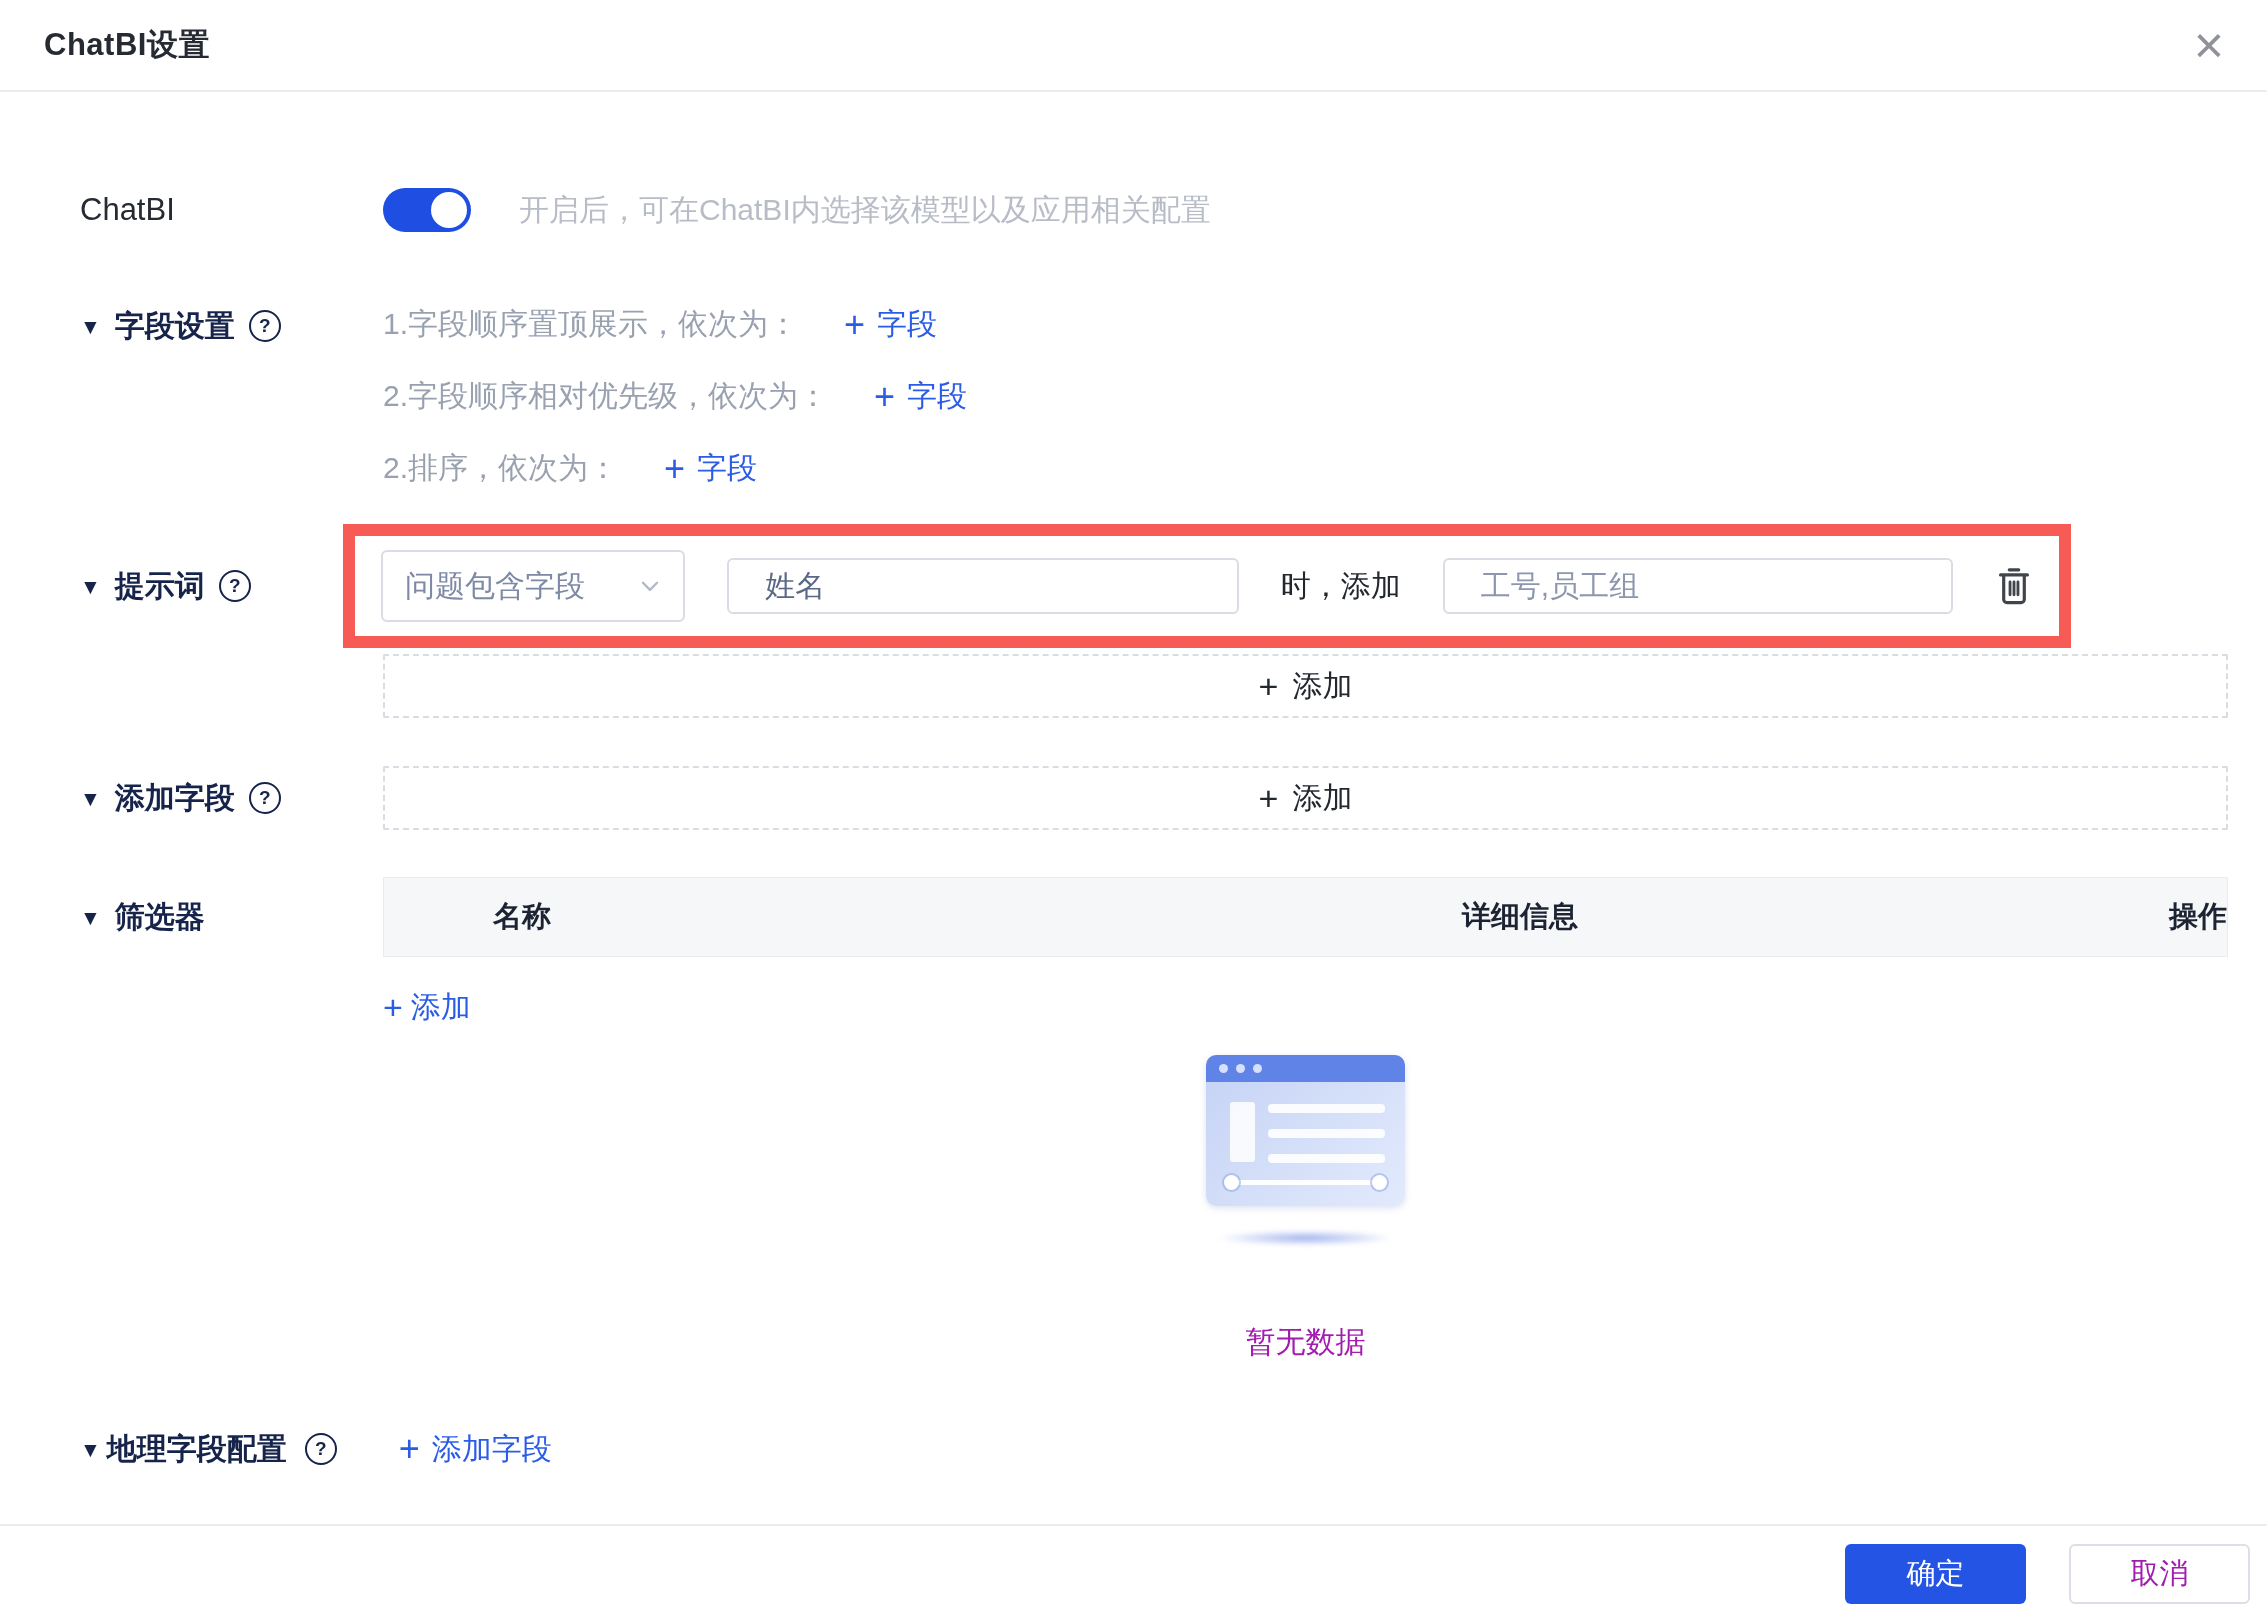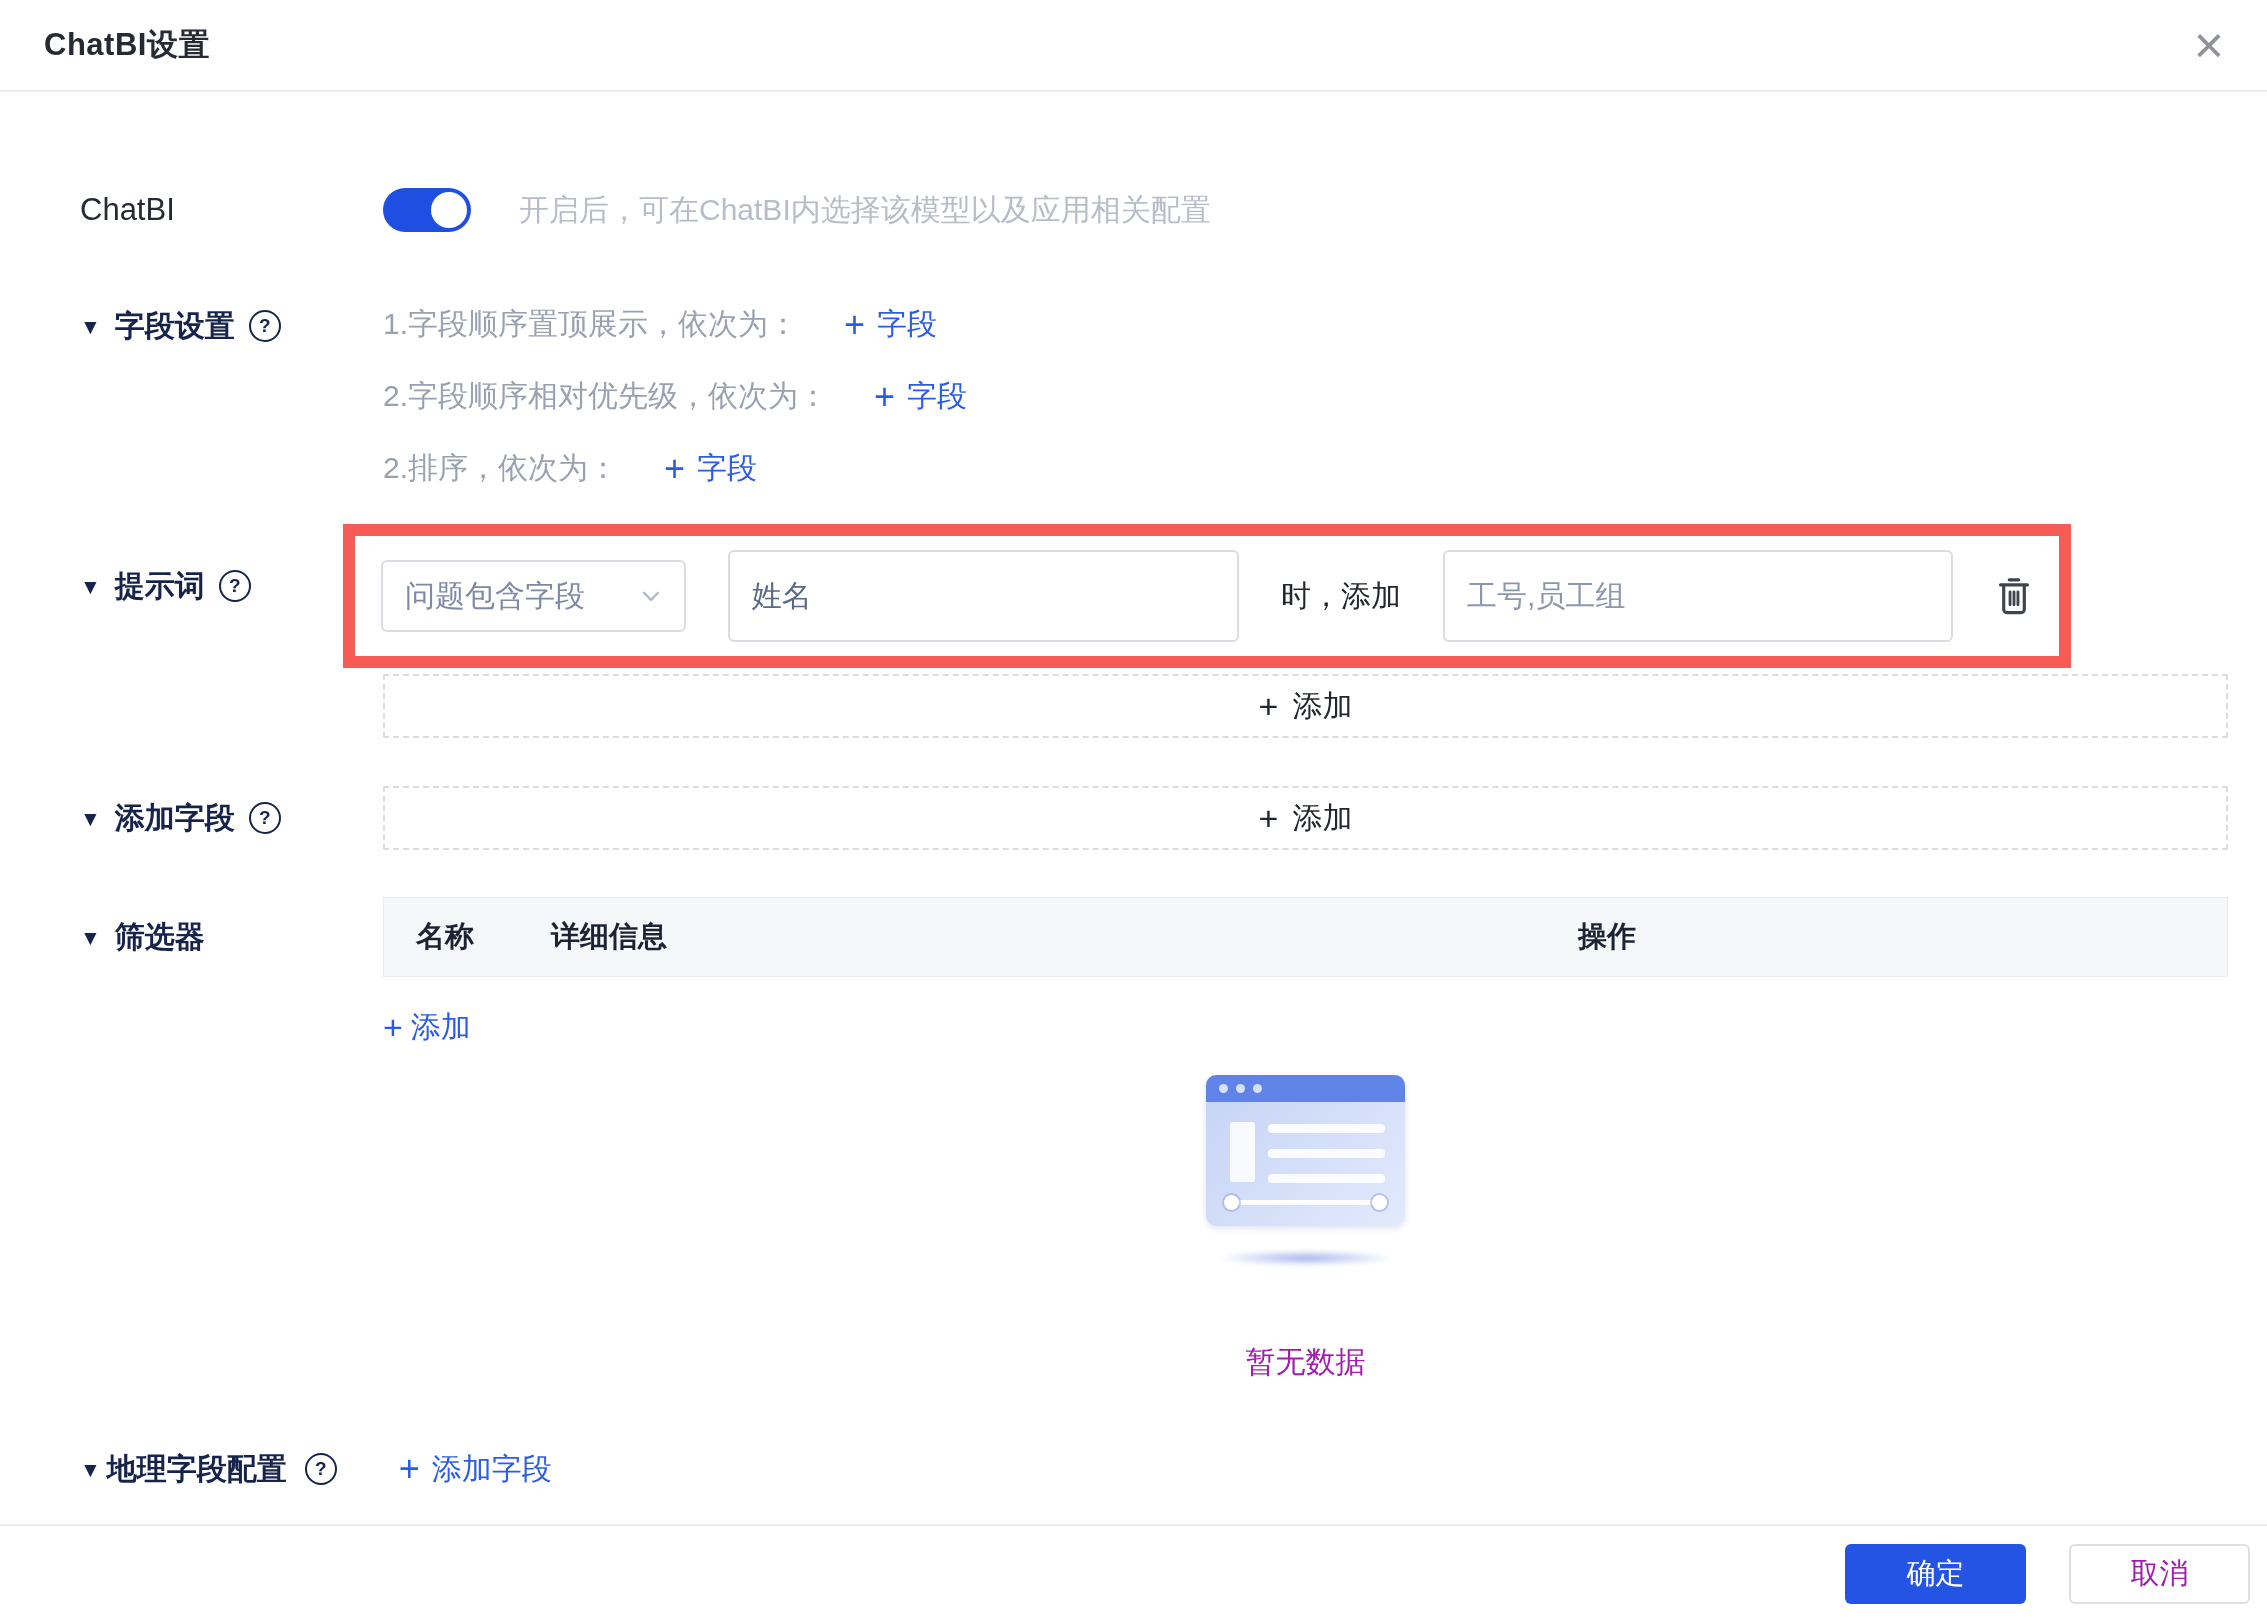--- a/index.html
+++ b/index.html
@@ -41,43 +41,43 @@
 
   
   .sec-prompt{margin-top:32px;}
   .sec-prompt .section-label-col{padding-top:40px;}
   .highlight-box{border:12px solid #f65b56;margin:0 157px 0 -40px;
                  padding:14px 26px;display:flex;align-items:center;gap:42px;box-sizing:border-box;}
   .select-box{width:315px;height:72px;border:2px solid #d9dce3;border-radius:6px;background:#fff;
               display:flex;align-items:center;justify-content:space-between;
               padding:0 20px 0 22px;box-sizing:border-box;cursor:pointer;}
   .select-value{font-size:30px;color:#7e89a6;}
-  .text-input{height:92px;border:2px solid #d9dce3;border-radius:6px;background:#fff;
-              font-size:30px;padding:0 22px;box-sizing:border-box;outline:none;
+  .text-input{height:56px;border:2px solid #d9dce3;border-radius:6px;background:#fff;
+              font-size:30px;padding:0 36px;box-sizing:border-box;outline:none;
               font-family:"Liberation Sans","DejaVu Sans",sans-serif;}
   .input-field{width:530px;color:#5a6887;}
   .input-add{width:528px;color:#8c96ad;}
   .mid-text{font-size:30px;color:#23272e;white-space:nowrap;}
   .trash-btn{width:40px;height:44px;display:flex;align-items:center;justify-content:center;cursor:pointer;}
 
   .dashed-add{height:64px;border:2px dashed #d9dce3;border-radius:2px;box-sizing:border-box;
               display:flex;align-items:center;justify-content:center;gap:14px;
               font-size:30px;color:#23272e;cursor:pointer;margin-top:6px;}
   .dashed-add .plus{font-size:34px;}
 
   
   .sec-training{margin-top:48px;}
   .sec-training .section-label-col{padding-top:10px;}
   .sec-training .dashed-add{margin-top:0;}
 
   
   .sec-filter{margin-top:47px;}
   .sec-filter .section-label-col{padding-top:18px;}
   .table-header{height:80px;background:#f6f7f9;border:1px solid #e9ebef;box-sizing:border-box;
-                display:flex;align-items:center;padding-left:32px;}
+                display:flex;align-items:center;padding-left:32px;text-align:right;}
   .th{font-size:29px;font-weight:700;color:#1c2333;}
   .th-name{width:135px;}
   .th-detail{width:1027px;}
   .th-action{flex:1;}
   .add-link-row{margin-top:30px;display:flex;align-items:center;height:40px;}
   .add-link{display:inline-flex;align-items:center;gap:8px;color:#2b5ce6;font-size:30px;cursor:pointer;}
   .add-link .plus{font-size:34px;}
 
   
   .empty-wrap{display:flex;flex-direction:column;align-items:center;}

